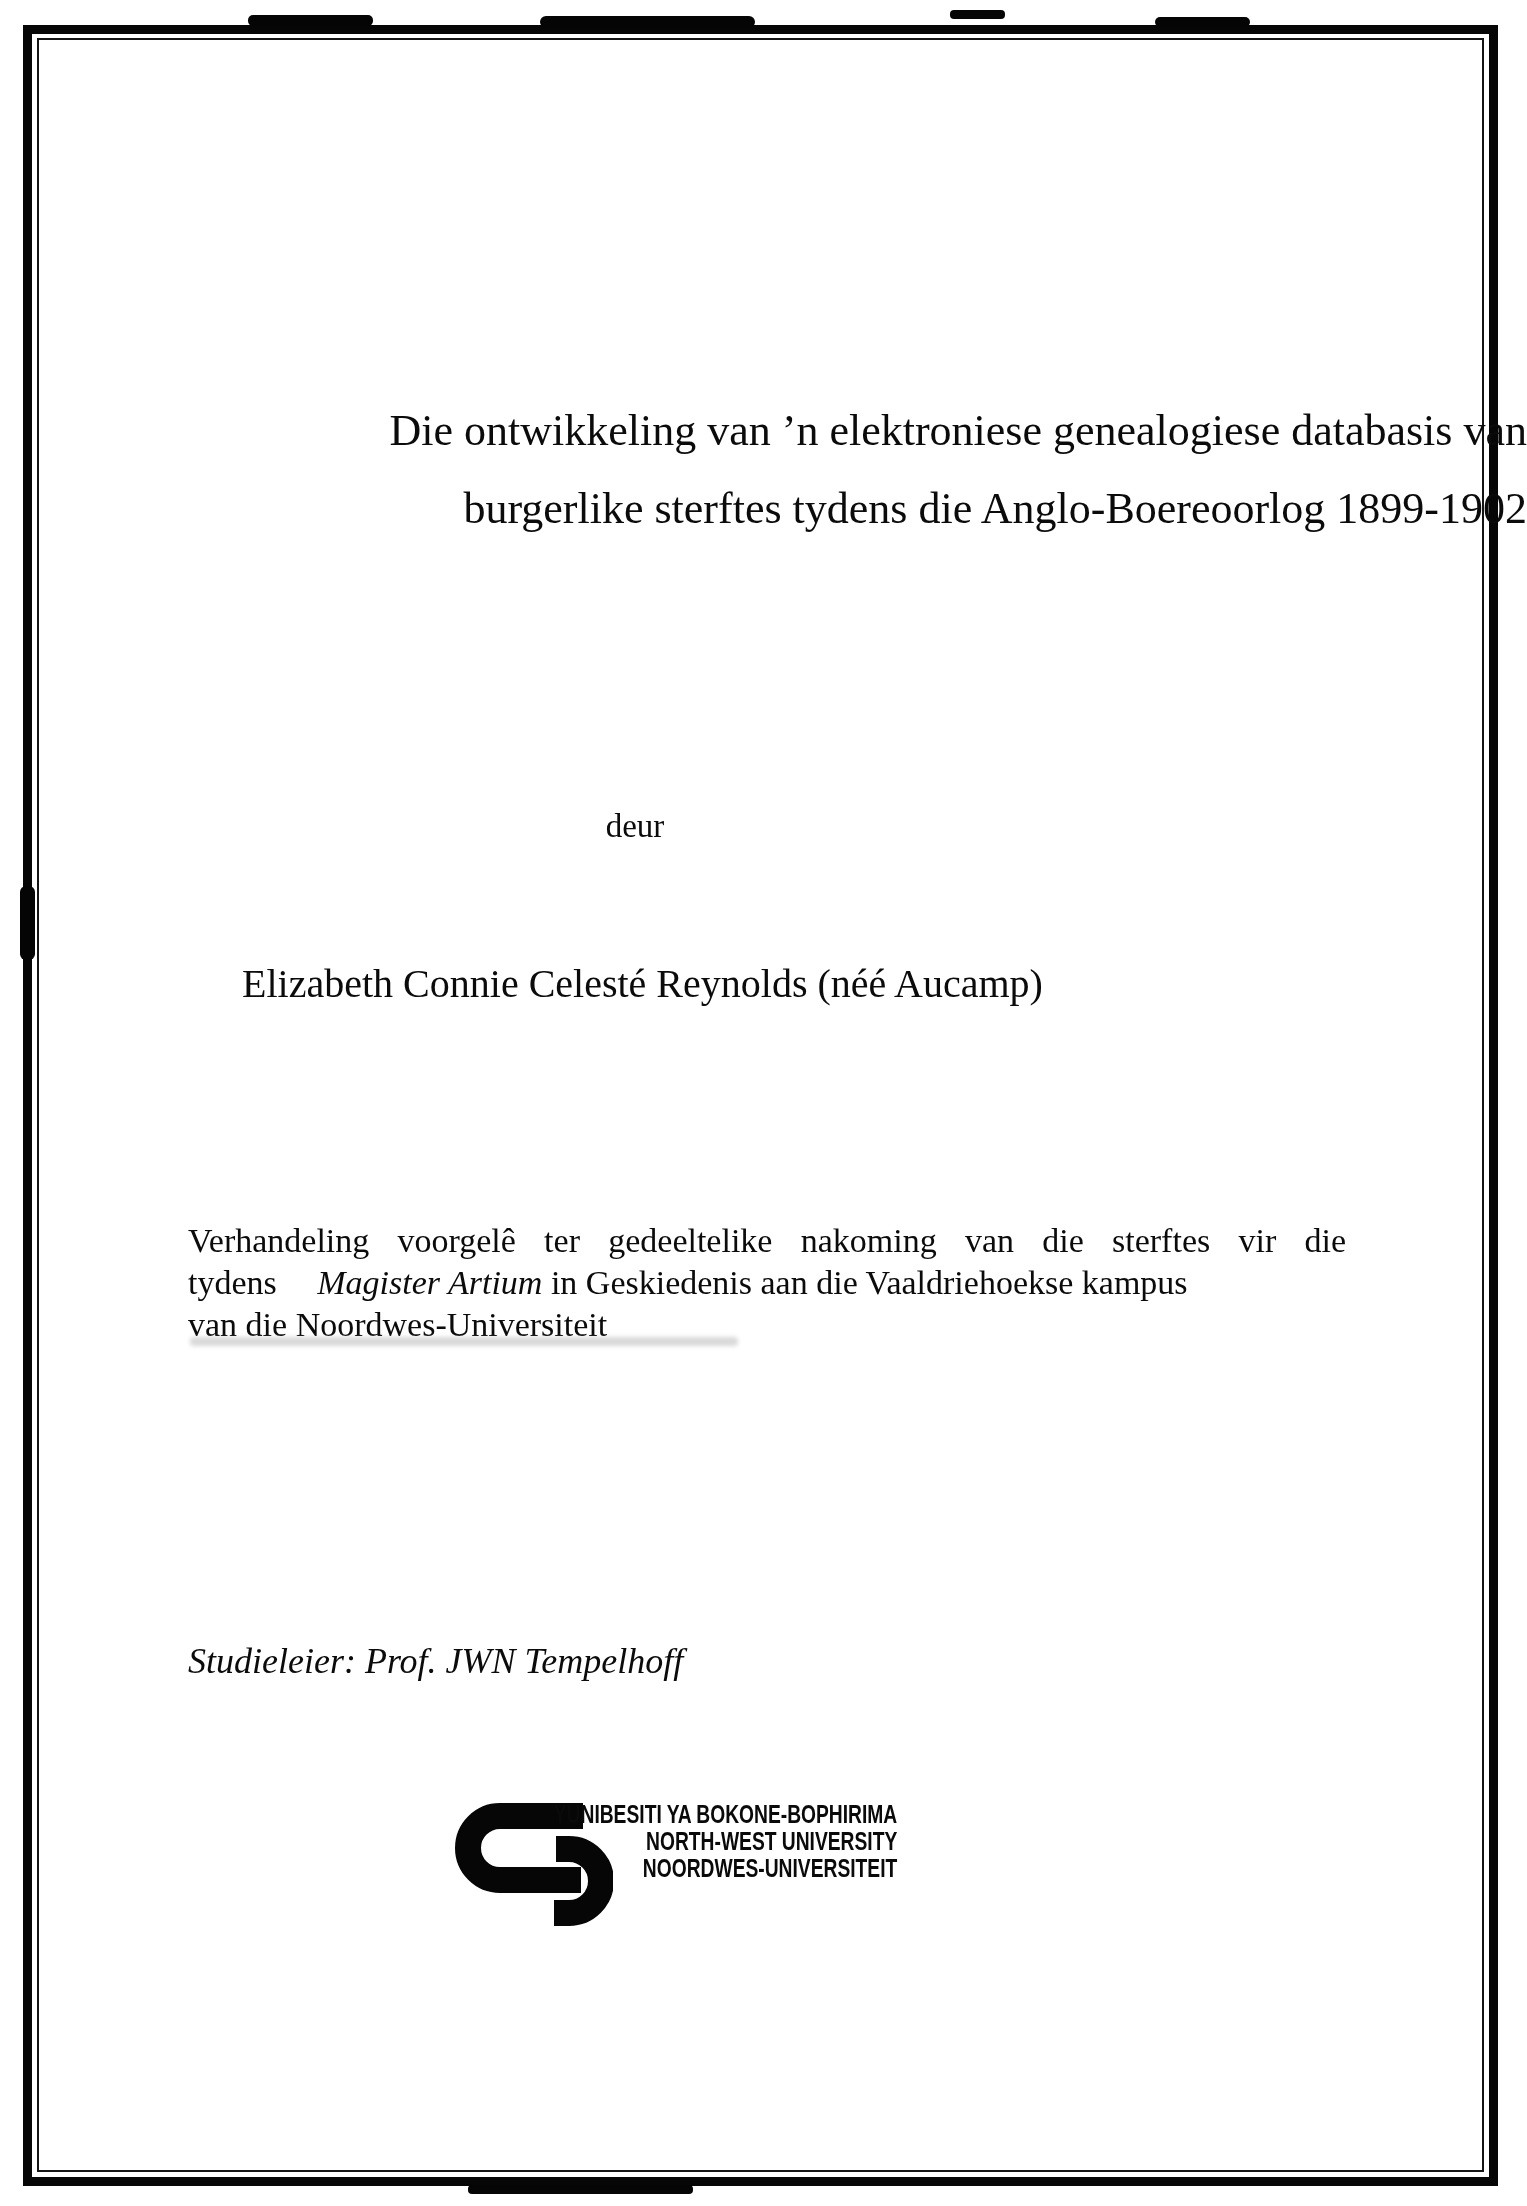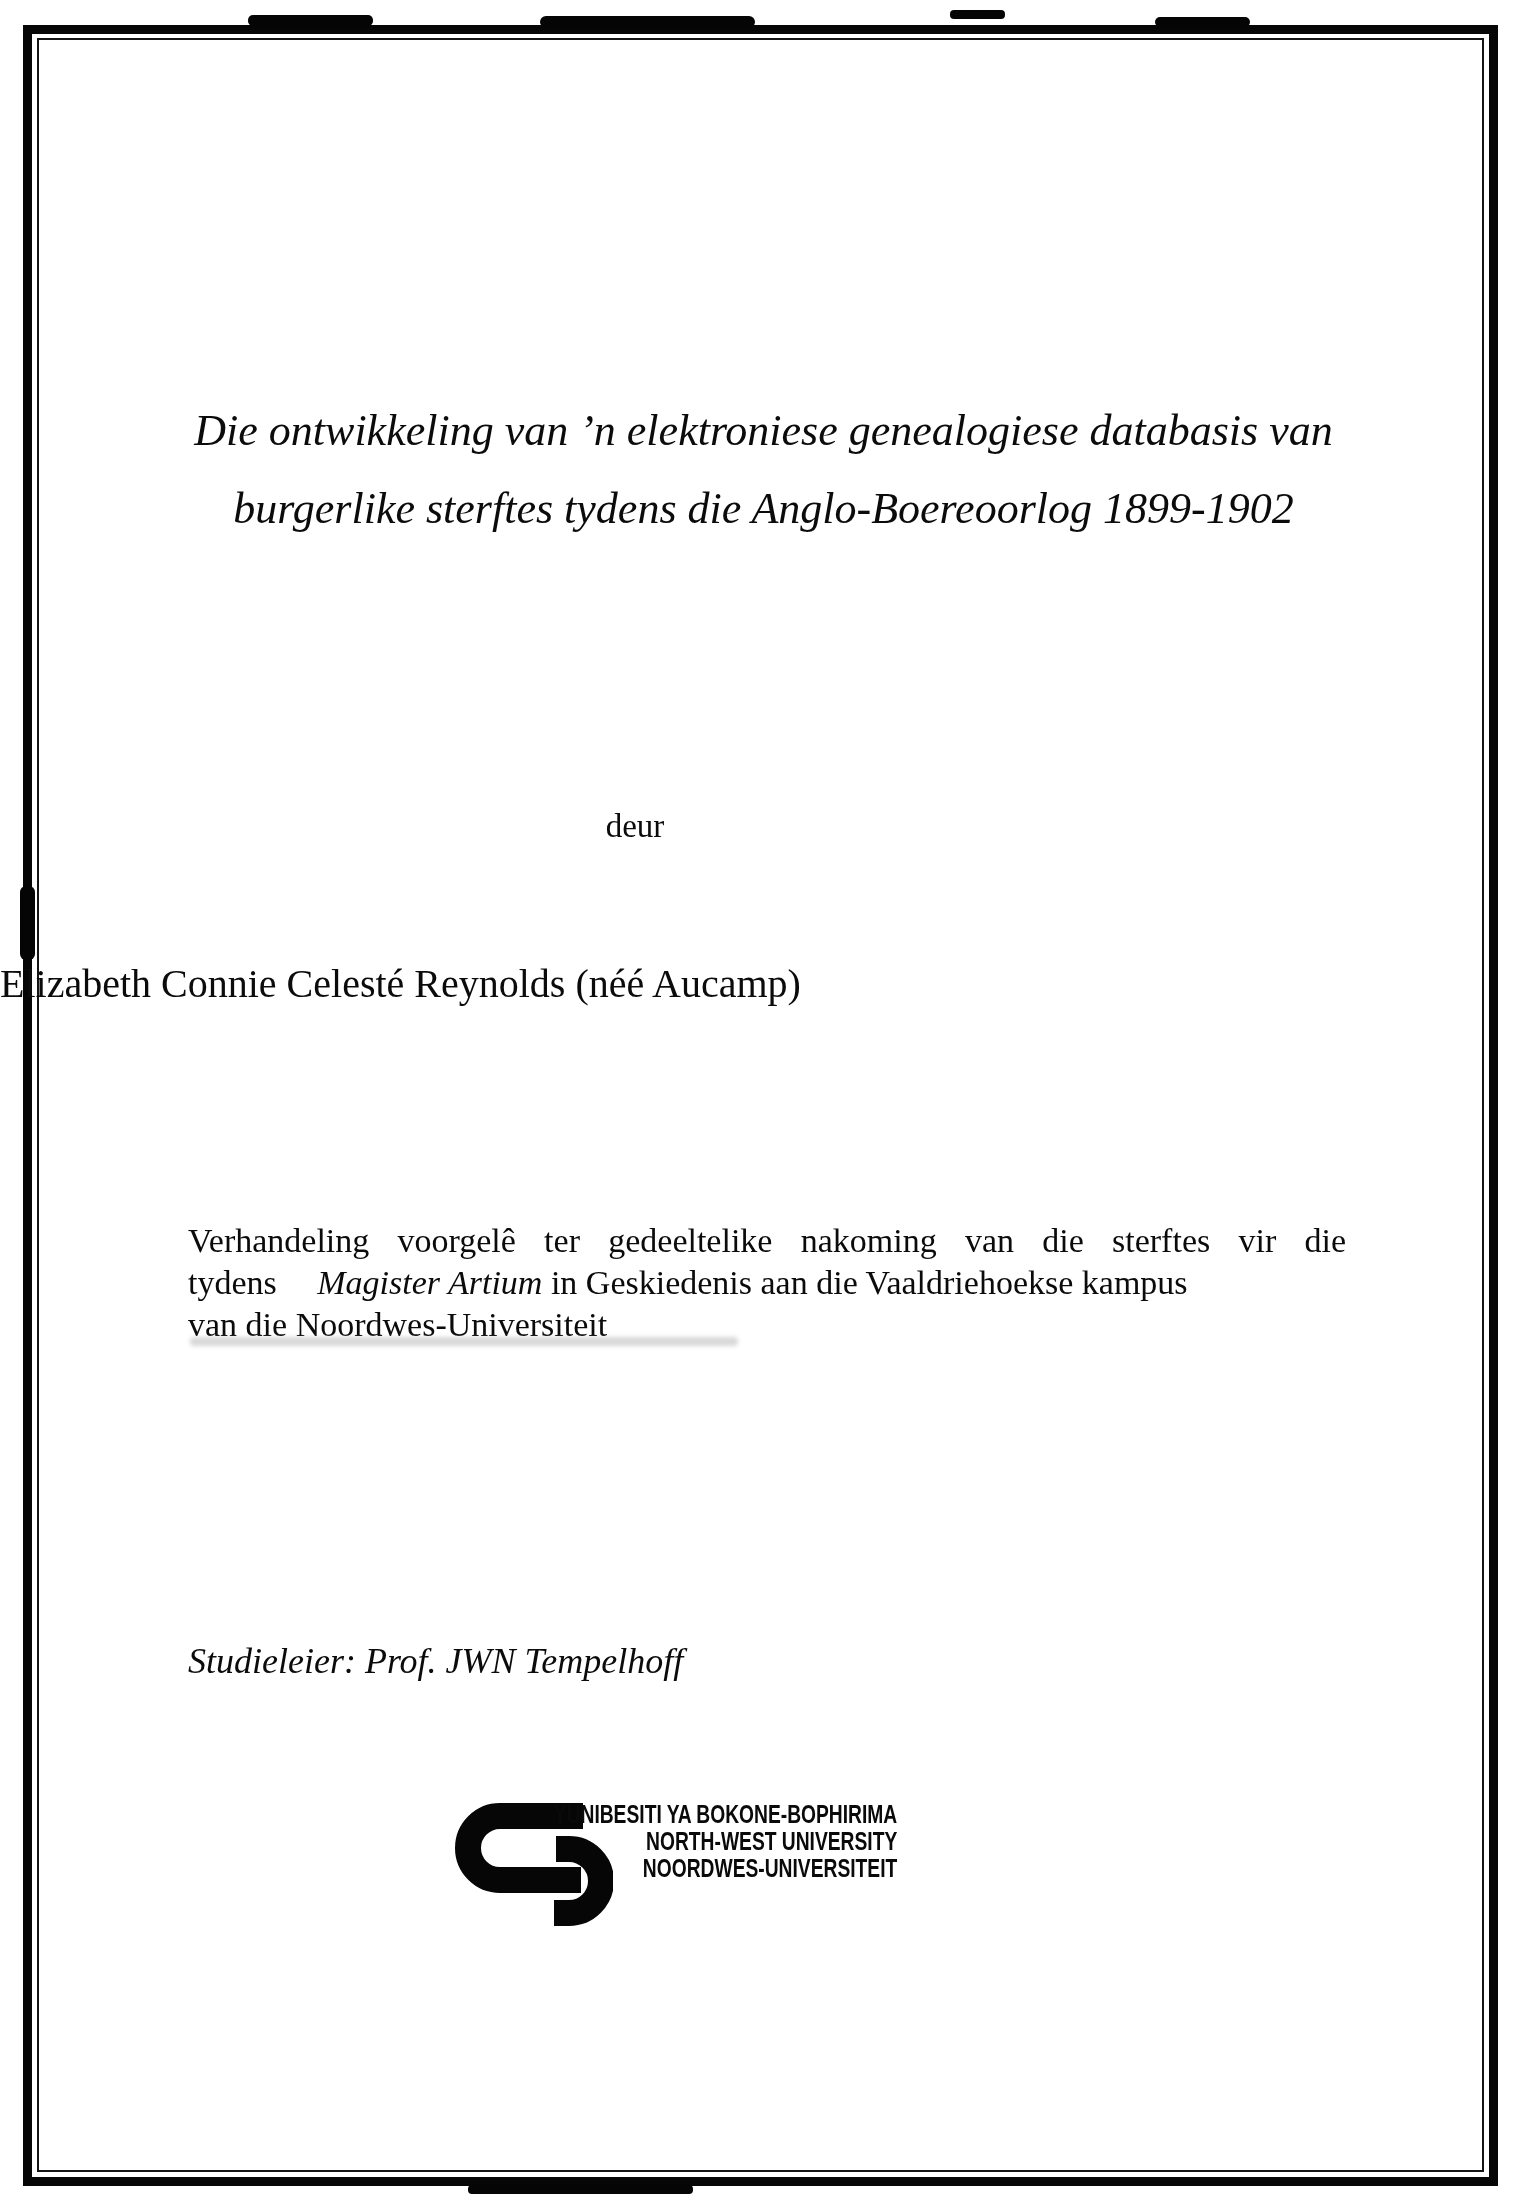--- a/index.html
+++ b/index.html
@@ -20,32 +20,31 @@
   }
   .frame-inner {
     position:absolute; left:37px; top:38px;
     width:1447px; height:2134px;
     border:2px solid #141414;
     box-sizing:border-box;
   }
   
   .title {
     position:absolute; left:0; top:392px; width:1527px;
-    text-align:center;
+    text-align:right;
     font-size:44px; line-height:78px;
     font-weight:400;
-    font-style:italic;
   }
   .byline {
     position:absolute; left:0; top:806px; width:1270px;
     text-align:center; font-size:33px; line-height:40px;
   }
   .author {
     position:absolute; left:0; top:960px; width:1285px;
-    text-align:left; font-size:40px; line-height:48px;
+    text-align:center; font-size:40px; line-height:48px;
   }
   .statement {
     position:absolute; left:188px; top:1220px; width:1158px;
     font-size:34px; line-height:42px;
   }
   .statement .jline { text-align:justify; text-align-last:justify; }
   .statement .italic { font-style:italic;margin-left:32px; }
   .supervisor-block {
     position:absolute; left:188px; top:1638px;
     font-size:36px; line-height:47px;font-style:italic;

